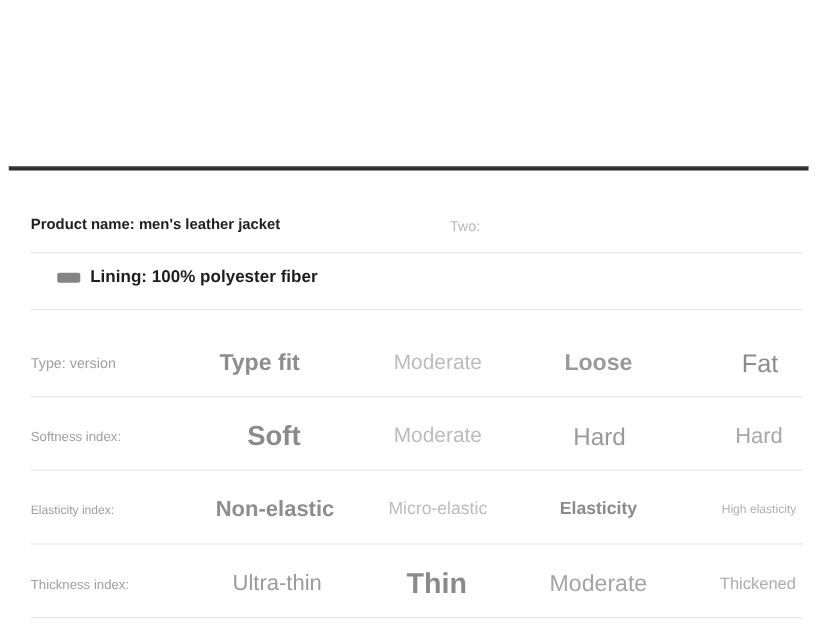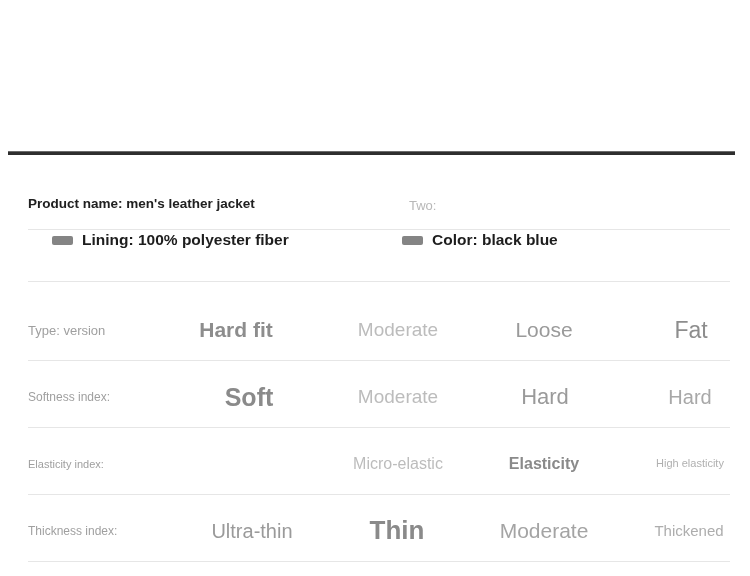--- a/index.html
+++ b/index.html
@@ -95,21 +95,21 @@
   
   .row-lining {
     position: absolute;
     left: 0;
     top: 231px;
     width: 750px;
     height: 48px;
   }
   .bullet-item {
     position: absolute;
-    top: 0;
+    top: 12px;
     display: flex;
     align-items: center;
     white-space: nowrap;
     justify-content: center;
   }
   .bullet-item.lining { left: 52px; }
   .bullet-item.color  { left: 402px; }
   .sq-bullet {
     width: 21px;
     height: 9px;
@@ -160,46 +160,43 @@
     <div class="product-name">Product name: men's leather jacket</div>
     <div class="two-label">Two:</div>
   </div>
   <div class="sep" style="top:229px;"></div>
 
   <div class="row-lining">
     <div class="bullet-item lining">
       <span class="sq-bullet"></span>
       <span class="bullet-text">Lining: 100% polyester fiber</span>
     </div>
-    <div class="bullet-item color">
-      <span class="sq-bullet"></span>
-      <span class="bullet-text">Color: black blue</span>
-    </div>
   </div>
   <div class="sep" style="top:281px;"></div>
 
   <div id="attr-rows">
       <div class="attr-row" style="top: 296px;">
         <div class="attr-label" style="font-size: 13px;">Type: version</div>
-        <div class="opt" style="left: 236px; font-size: 21px; color: rgb(141, 141, 141); font-weight: bold;">Hard fit</div>
+        <div class="opt" style="left: 236px; font-size: 21px; color: rgb(141, 141, 141); font-weight: bold;">Type fit</div>
         <div class="opt" style="left: 398px; font-size: 19px; color: rgb(188, 188, 188); font-weight: normal;">Moderate</div>
-        <div class="opt" style="left: 544px; font-size: 21px; color: rgb(154, 154, 154); font-weight: normal;">Loose</div>
+        <div class="opt" style="left: 544px; font-size: 21px; color: rgb(154, 154, 154); font-weight: bold;">Loose</div>
         <div class="opt" style="left: 691px; font-size: 23px; color: rgb(141, 141, 141); font-weight: normal;">Fat</div>
       </div>
       <div class="sep" style="top: 360px;"></div>
       <div class="attr-row" style="top: 363px;">
         <div class="attr-label" style="font-size: 12px;">Softness index:</div>
         <div class="opt" style="left: 249px; font-size: 25px; color: rgb(138, 138, 138); font-weight: bold;">Soft</div>
         <div class="opt" style="left: 398px; font-size: 19px; color: rgb(188, 188, 188); font-weight: normal;">Moderate</div>
         <div class="opt" style="left: 545px; font-size: 22px; color: rgb(154, 154, 154); font-weight: normal;">Hard</div>
         <div class="opt" style="left: 690px; font-size: 20px; color: rgb(168, 168, 168); font-weight: normal;">Hard</div>
       </div>
       <div class="sep" style="top: 427px;"></div>
       <div class="attr-row" style="top: 430px;">
         <div class="attr-label" style="font-size: 11px;">Elasticity index:</div>
+        <div class="opt" style="left: 250px; font-size: 20px; color: rgb(141, 141, 141); font-weight: bold;">Non-elastic</div>
         <div class="opt" style="left: 398px; font-size: 16px; color: rgb(188, 188, 188); font-weight: normal;">Micro-elastic</div>
         <div class="opt" style="left: 544px; font-size: 16px; color: rgb(138, 138, 138); font-weight: bold;">Elasticity</div>
         <div class="opt wrap" style="left: 690px; font-size: 11px; color: rgb(176, 176, 176); font-weight: normal;">High elasticity</div>
       </div>
       <div class="sep" style="top: 494px;"></div>
       <div class="attr-row" style="top: 497px;">
         <div class="attr-label" style="font-size: 12px;">Thickness index:</div>
         <div class="opt" style="left: 252px; font-size: 20px; color: rgb(154, 154, 154); font-weight: normal;">Ultra-thin</div>
         <div class="opt" style="left: 397px; font-size: 26px; color: rgb(138, 138, 138); font-weight: bold;">Thin</div>
         <div class="opt" style="left: 544px; font-size: 21px; color: rgb(164, 164, 164); font-weight: normal;">Moderate</div>

